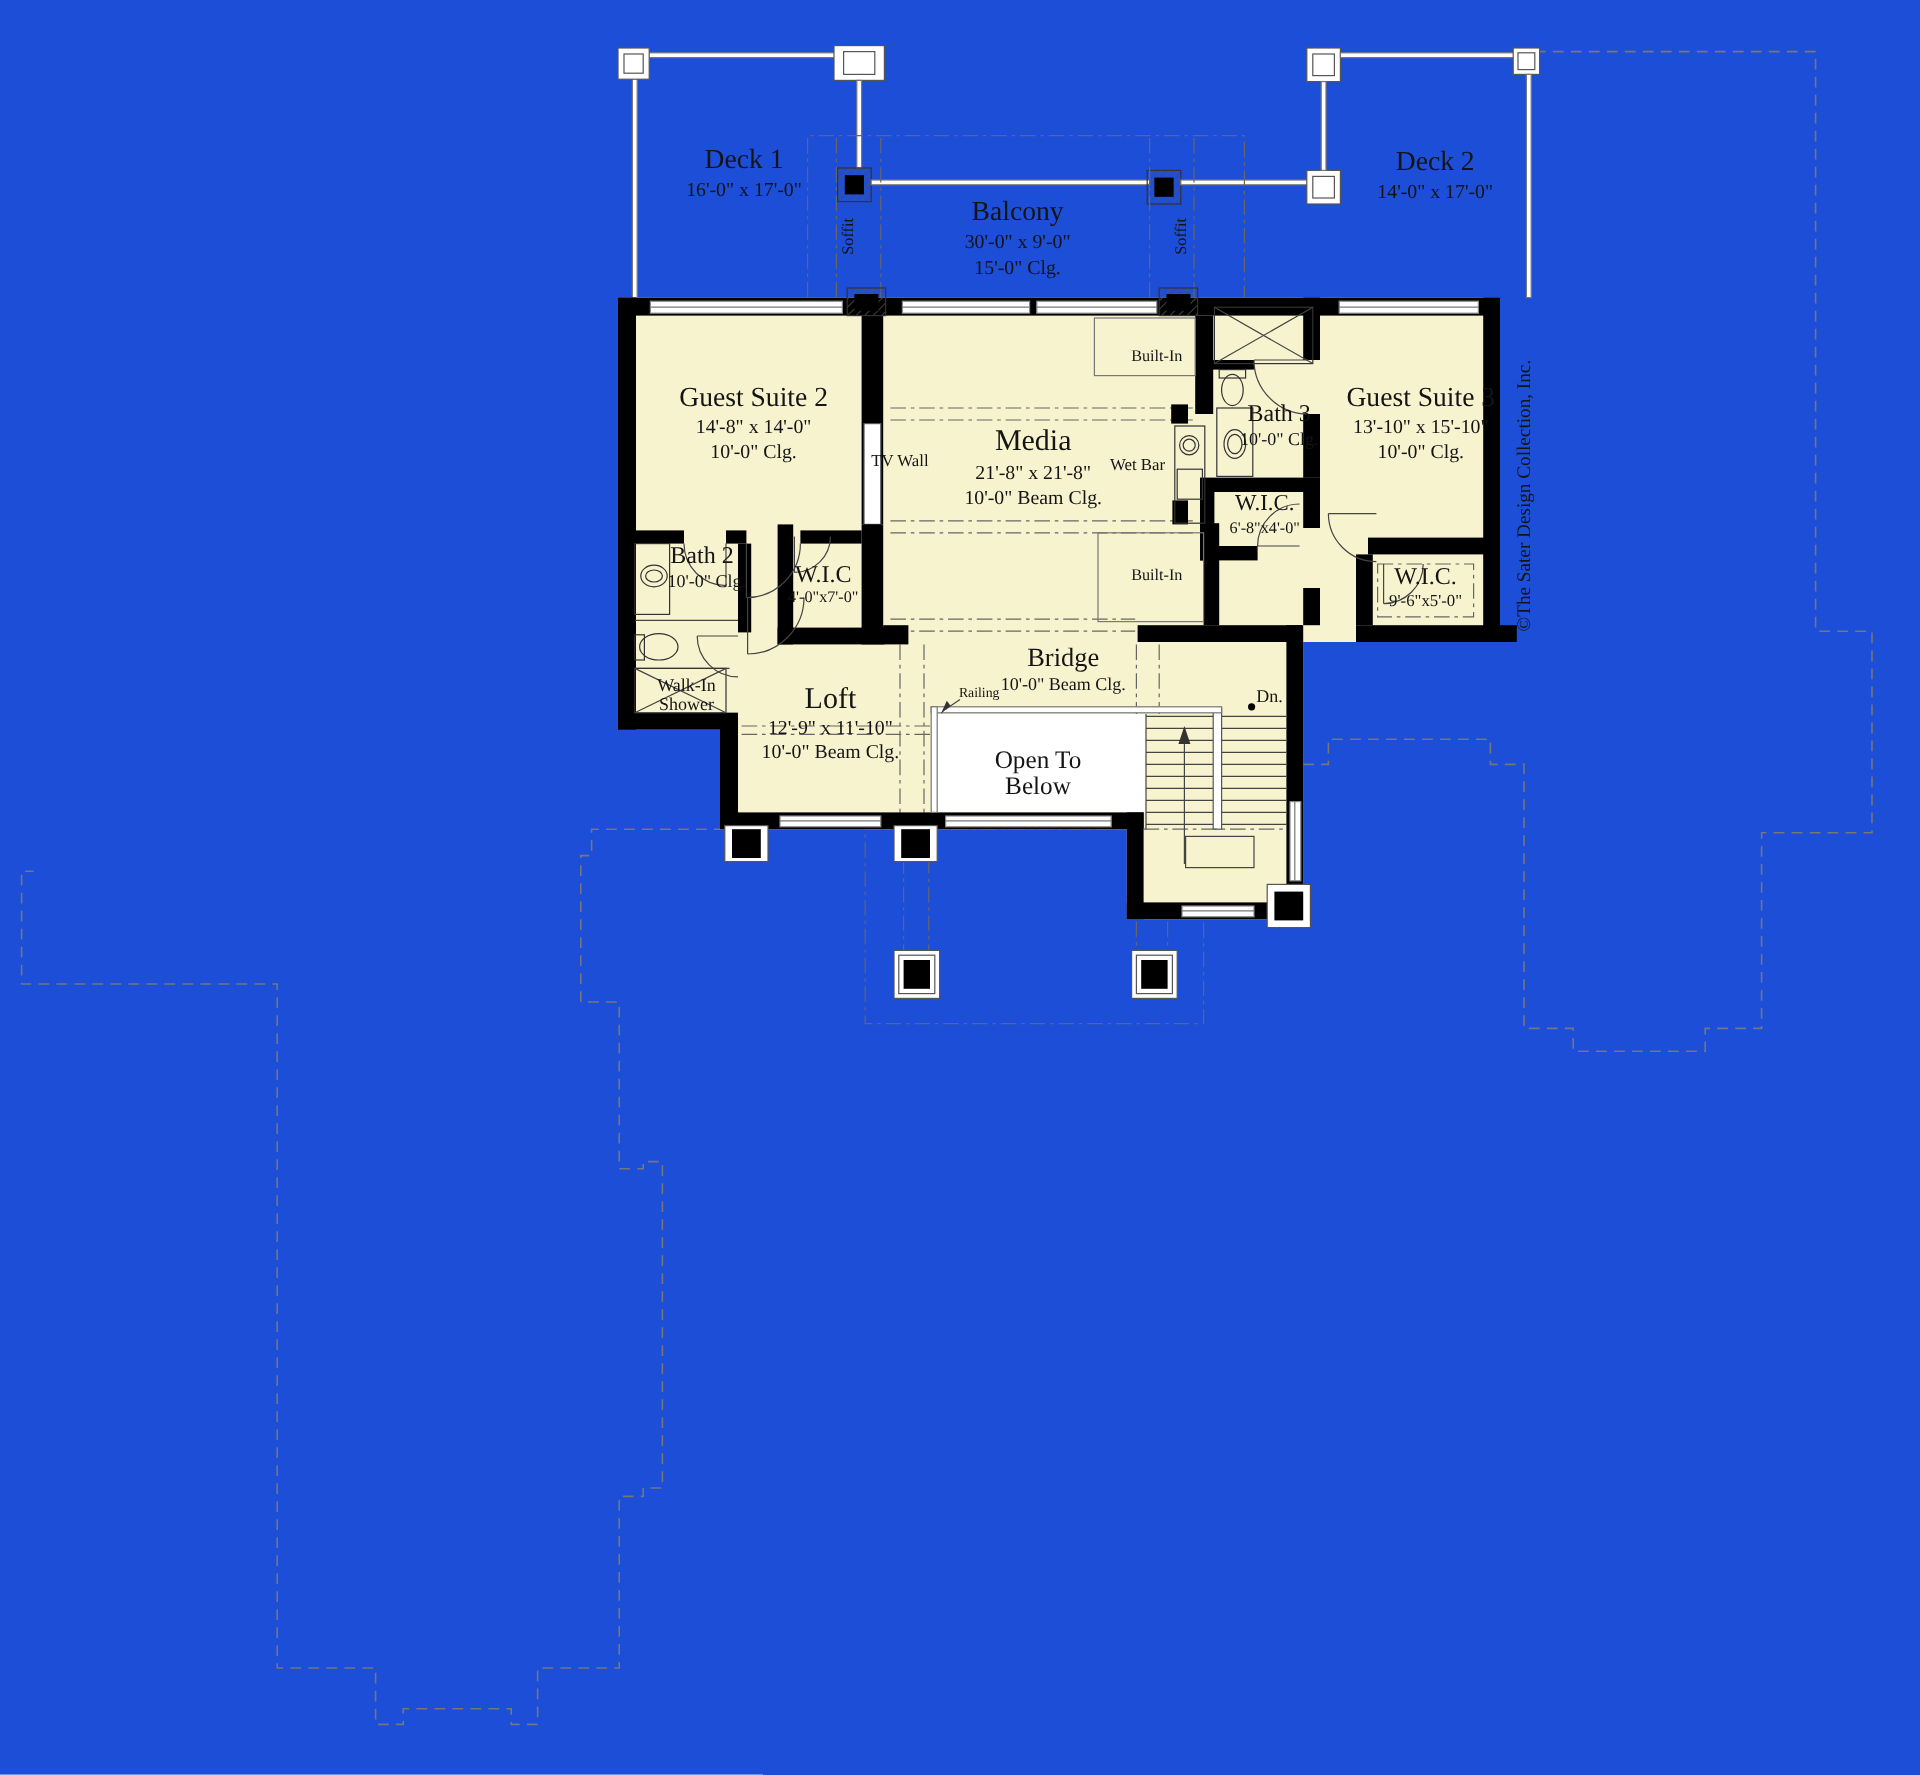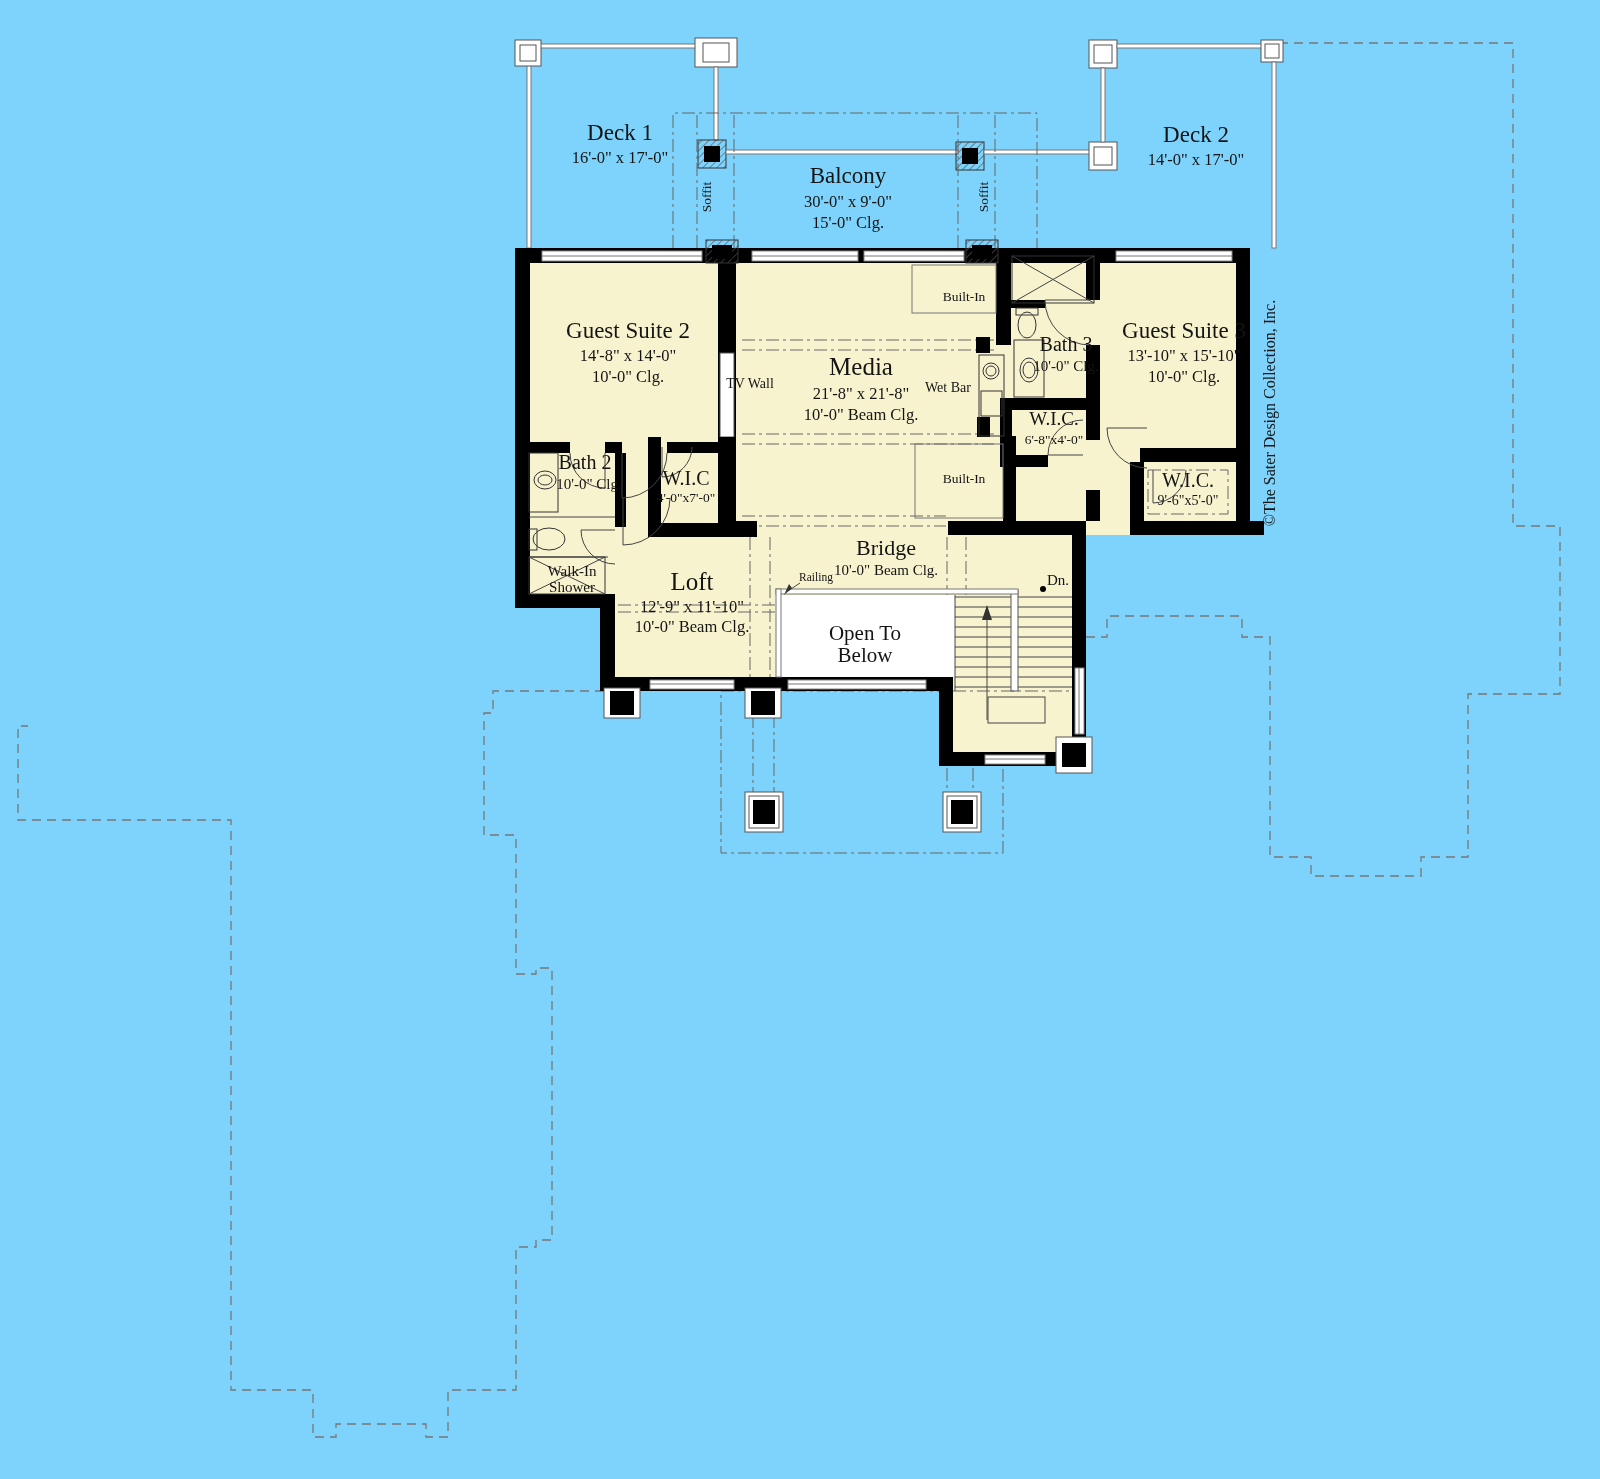--- a/index.html
+++ b/index.html
@@ -1,16 +1,16 @@
 <!DOCTYPE html>
 <html><head>
 <meta charset="utf-8">
 <style>
   html,body{margin:0;padding:0;background:#ffffff;}
-  .canvas{position:relative;width:1600px;height:1479px;background:#7dd3fc;overflow:hidden;}
+  .canvas{position:relative;width:1600px;height:1479px;background:#1d4ed8;overflow:hidden;}
   svg{display:block;}
   text{fill:#141414;font-family:"Liberation Serif",serif;text-anchor:middle;}
   .t25{font-size:25px;}
   .t23{font-size:23px;}
   .t22{font-size:22px;}
   .t21{font-size:21px;}
   .t20{font-size:20px;}
   .t19{font-size:19px;}
   .t17{font-size:16.5px;}
   .t16{font-size:16px;}

